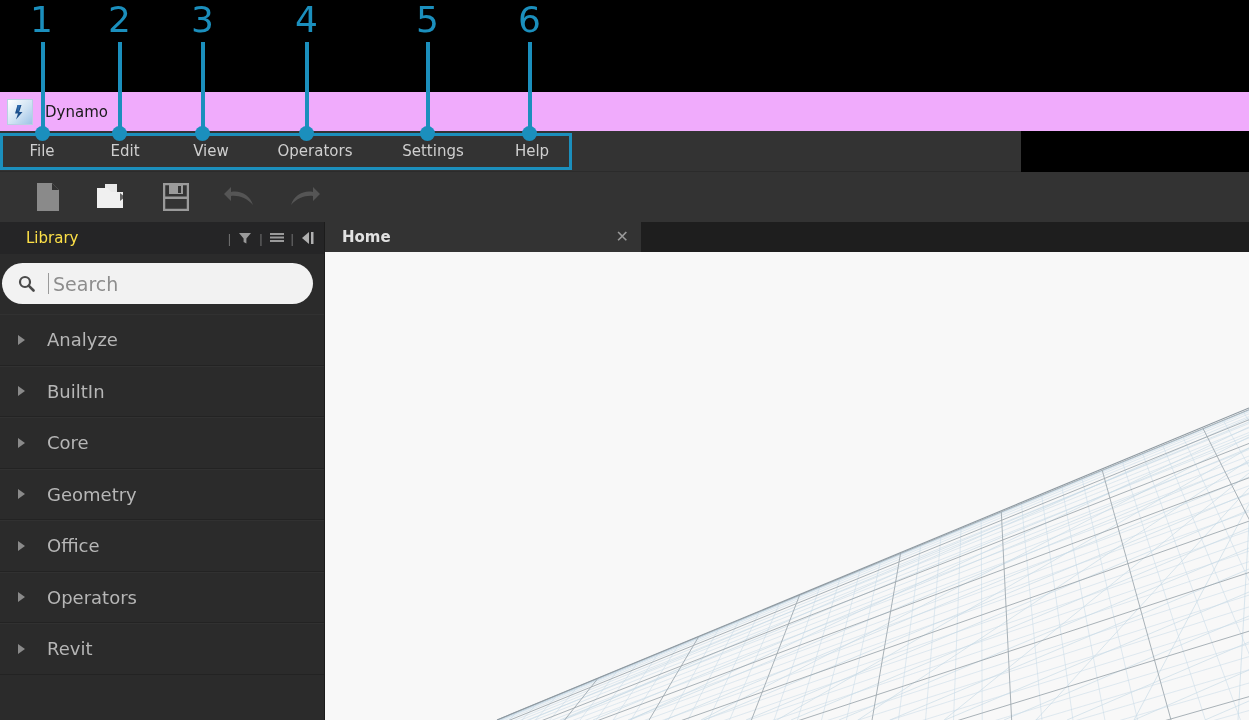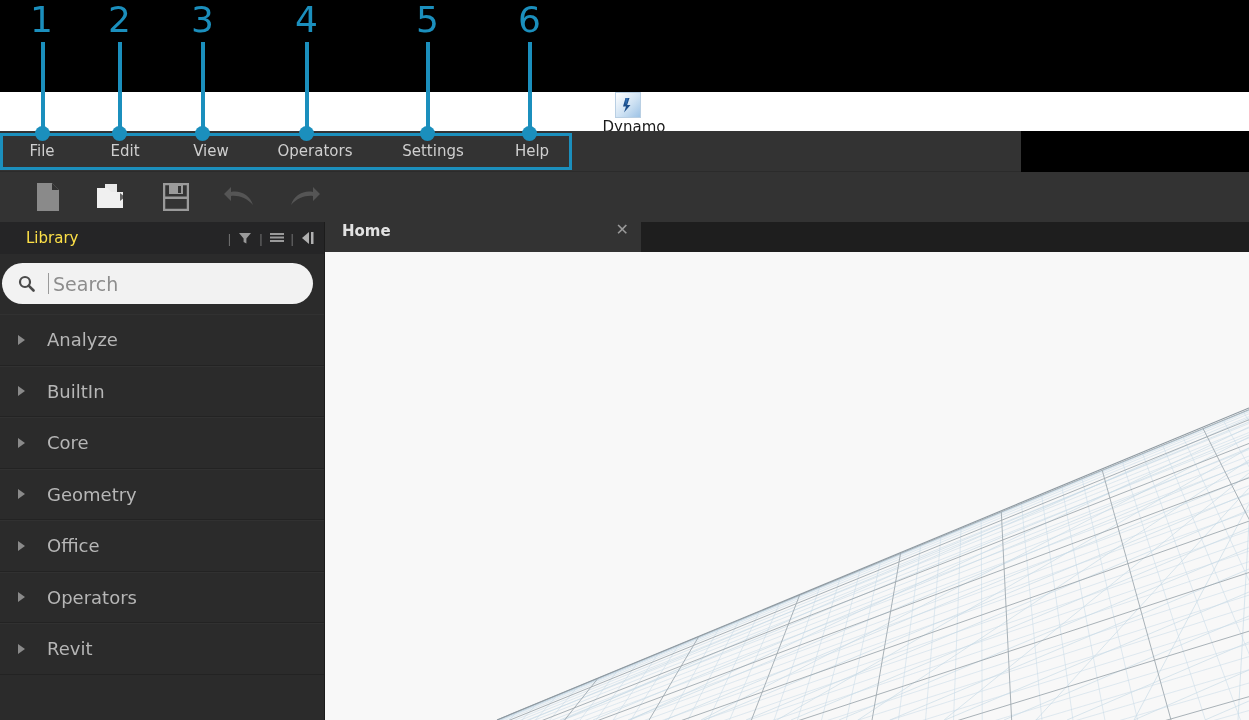--- a/index.html
+++ b/index.html
@@ -22,21 +22,21 @@
   .callout-dot { position: absolute; width: 15px; height: 15px; border-radius: 50%; background: #1b8fbd; }
 
   .menu-highlight {
     position: absolute; left: 0px; top: 133px; width: 572px; height: 37px;
     border: 3px solid #1b8fbd; z-index: 40; pointer-events: none;
   }
 
   
   .titlebar {
     position: absolute; left: 0; top: 92px; width: 1249px; height: 39px;
-    background: #ffffff; display: flex; align-items: center; padding-left: 7px; flex-direction: column;
+    background: #f0abfc; display: flex; align-items: center; padding-left: 7px;
   }
   .app-logo {
     width: 26px; height: 26px;
     background: linear-gradient(135deg, #ffffff 0%, #cfe2f3 55%, #9dc3e6 100%);
     border: 1px solid #b9cfe3;
     display: flex; align-items: center; justify-content: center;
     flex: 0 0 auto;
   }
   .app-logo svg { display: block; }
   .app-title {
@@ -114,21 +114,21 @@
     margin-left: 22px; color: #b6b6b6; font-size: 18px;
     font-family: "DejaVu Sans", sans-serif;
   }
 
   
   .tabstrip {
     position: absolute; left: 325px; top: 222px; width: 924px; height: 30px;
     background: #1e1e1e; display: flex; align-items: stretch;
   }
   .tab-active {
-    width: 316px; background: #333333; display: flex; 
+    width: 316px; background: #333333; display: flex; align-items: center;
     justify-content: space-between; padding: 0 12px 0 17px;
   }
   .tab-label {
     color: #e2e2e2; font-size: 15px; font-weight: bold;
     font-family: "DejaVu Sans", sans-serif;
   }
   .tab-close { color: #9a9a9a; font-size: 16px; line-height: 1; }
   .tab-rest { flex: 1 1 auto; background: #1e1e1e; }
 
   

